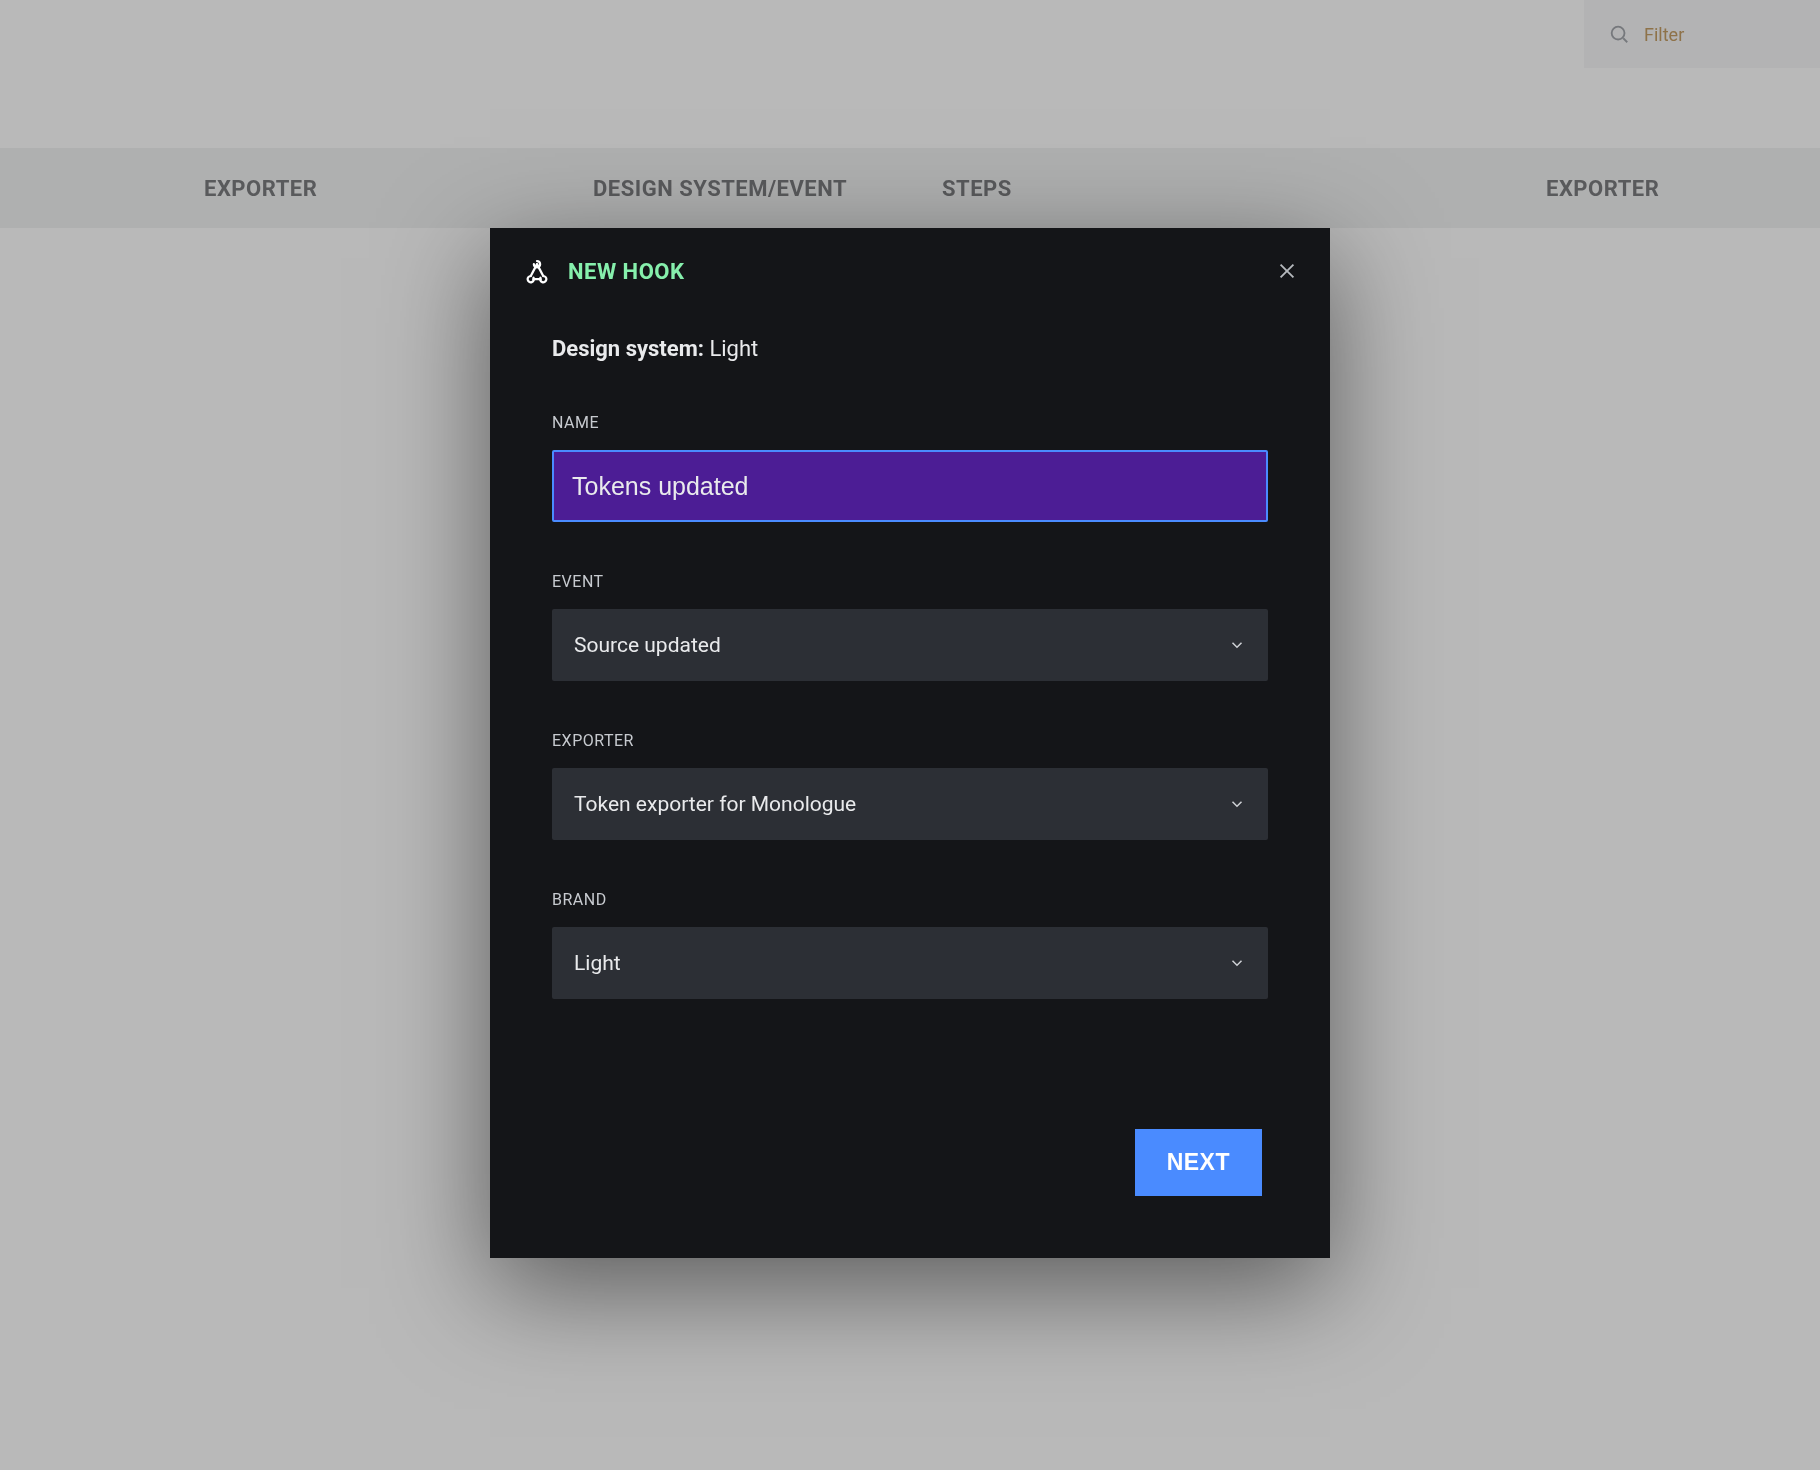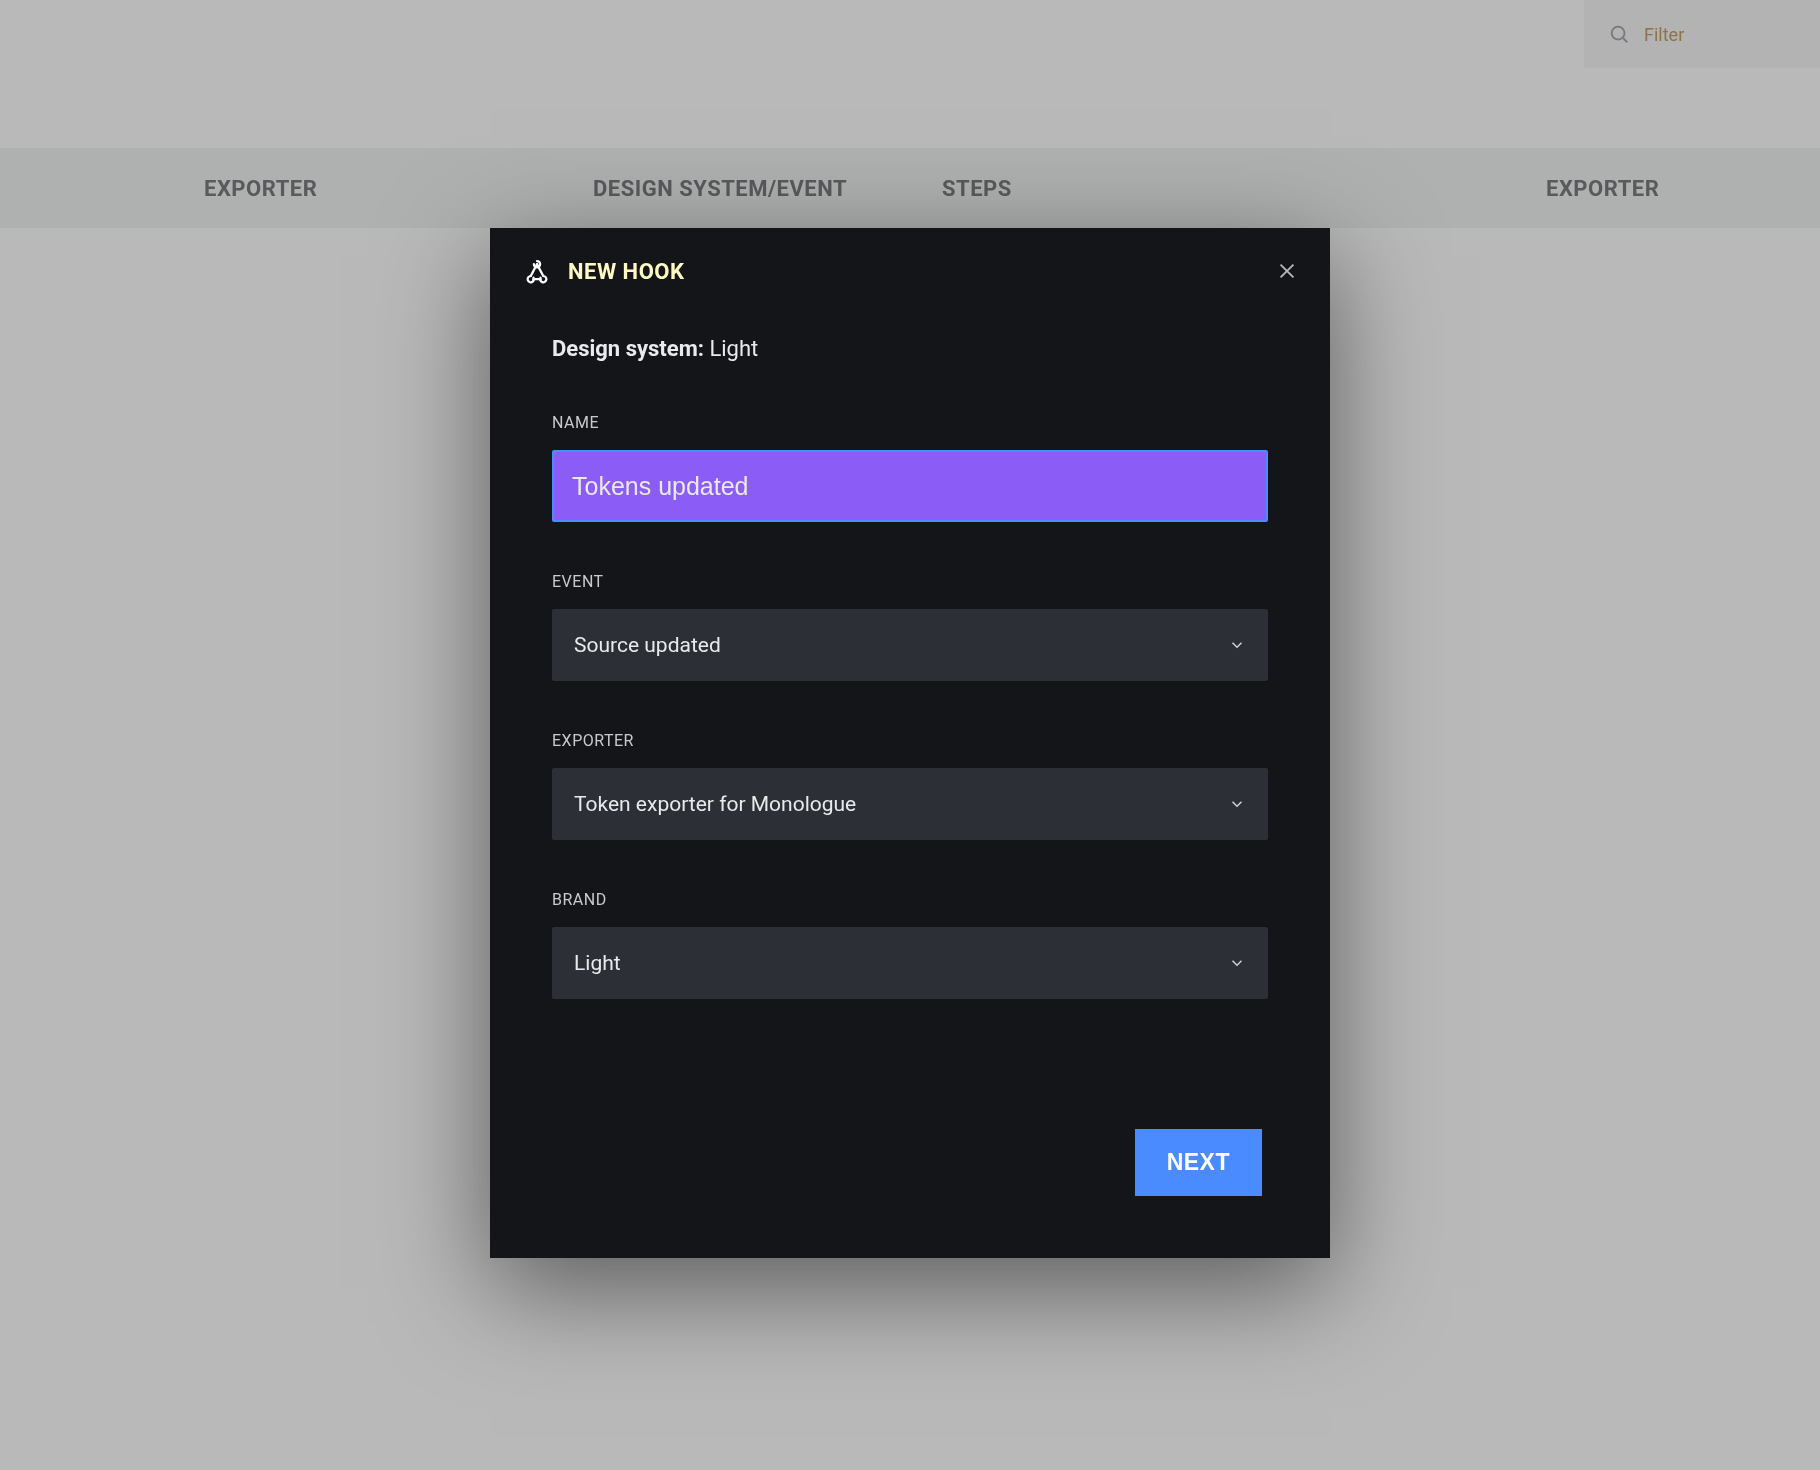--- a/index.html
+++ b/index.html
@@ -82,21 +82,21 @@
     .modal-header .hook-icon {
       width: 30px;
       height: 30px;
       margin-right: 16px;
       color: #fff;
     }
     .modal-header .title {
       font-size: 22px;
       font-weight: 700;
       letter-spacing: 0.5px;
-      color: #fef9c3;
+      color: #86efac;
       flex: 1;
     }
     .modal-header .close {
       cursor: pointer;
       color: #b6b9be;
       width: 22px;
       height: 22px;
       display: flex;
       align-items: center;
       justify-content: center;
@@ -114,21 +114,21 @@
     }
     .field-label {
       font-size: 16px;
       letter-spacing: 0.5px;
       color: #c7cacf;
       margin-bottom: 18px;
     }
     .text-input {
       width: 100%;
       height: 72px;
-      background: #8b5cf6;
+      background: #4c1d95;
       border: 2px solid #4a8bff;
       border-radius: 2px;
       color: #e9eaec;
       font-size: 25px;
       padding: 0 18px;
       outline: none;
       margin-bottom: 50px;
     }
     .select-wrap {
       width: 100%;

